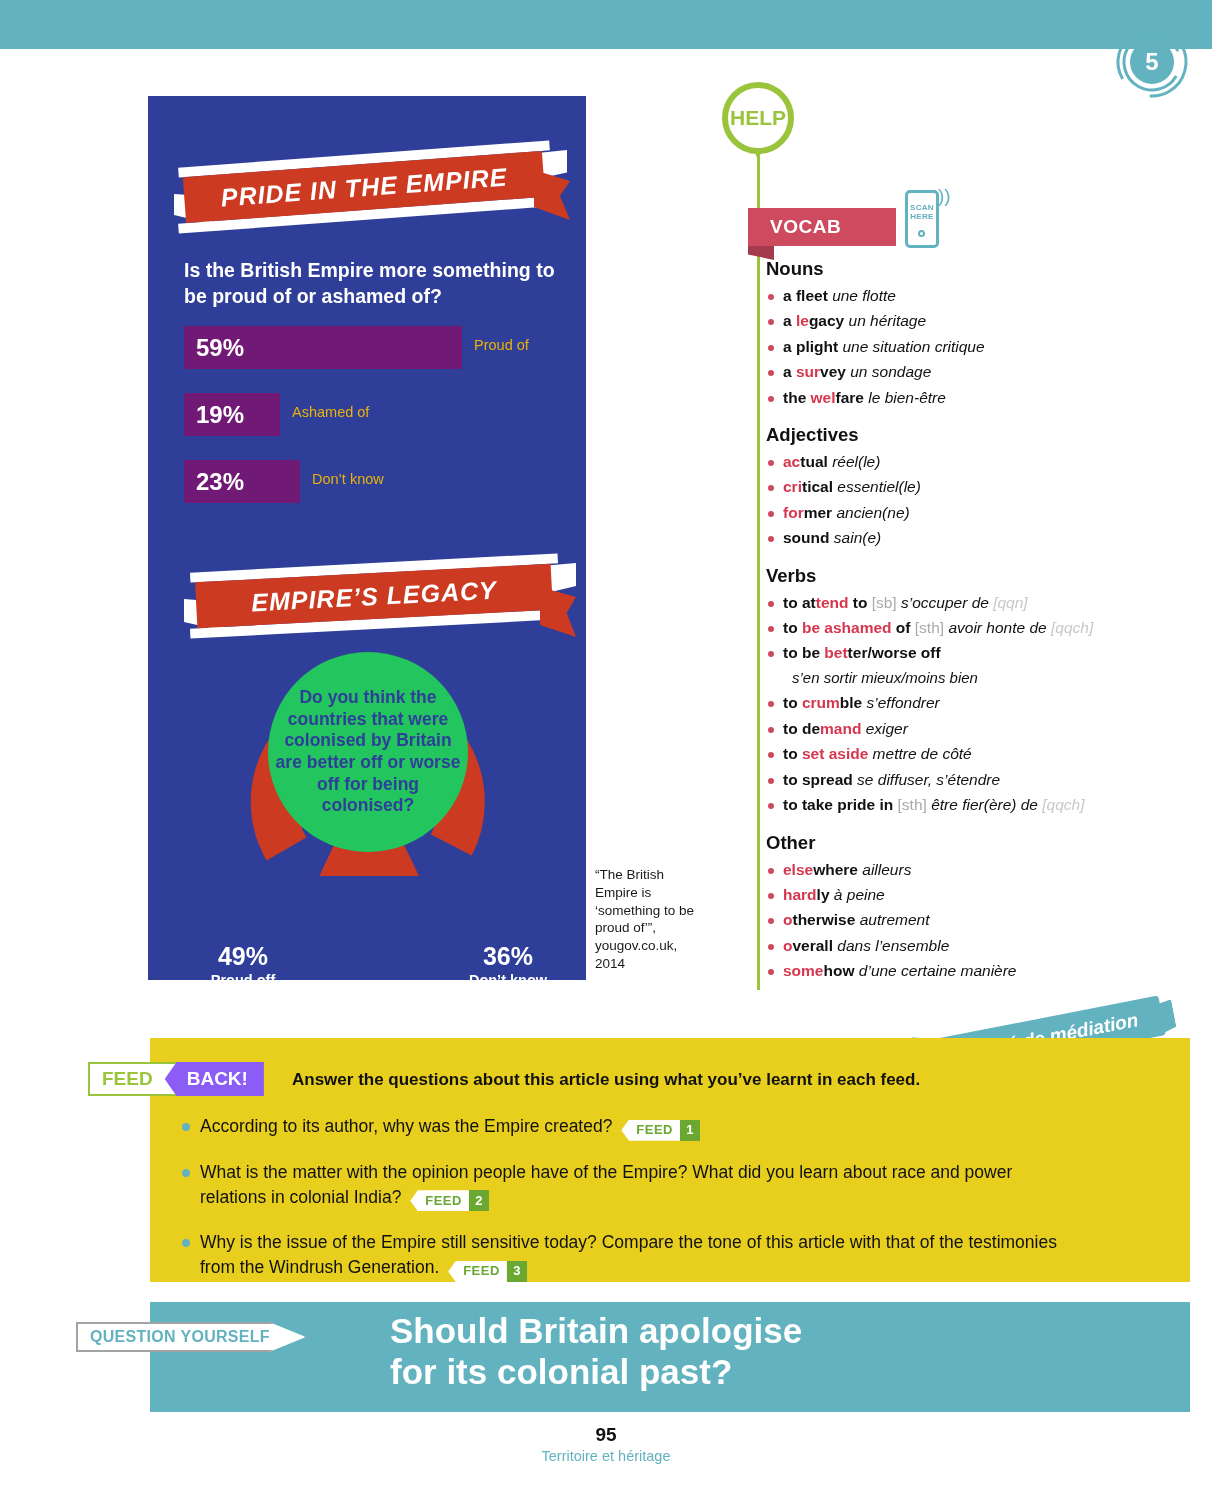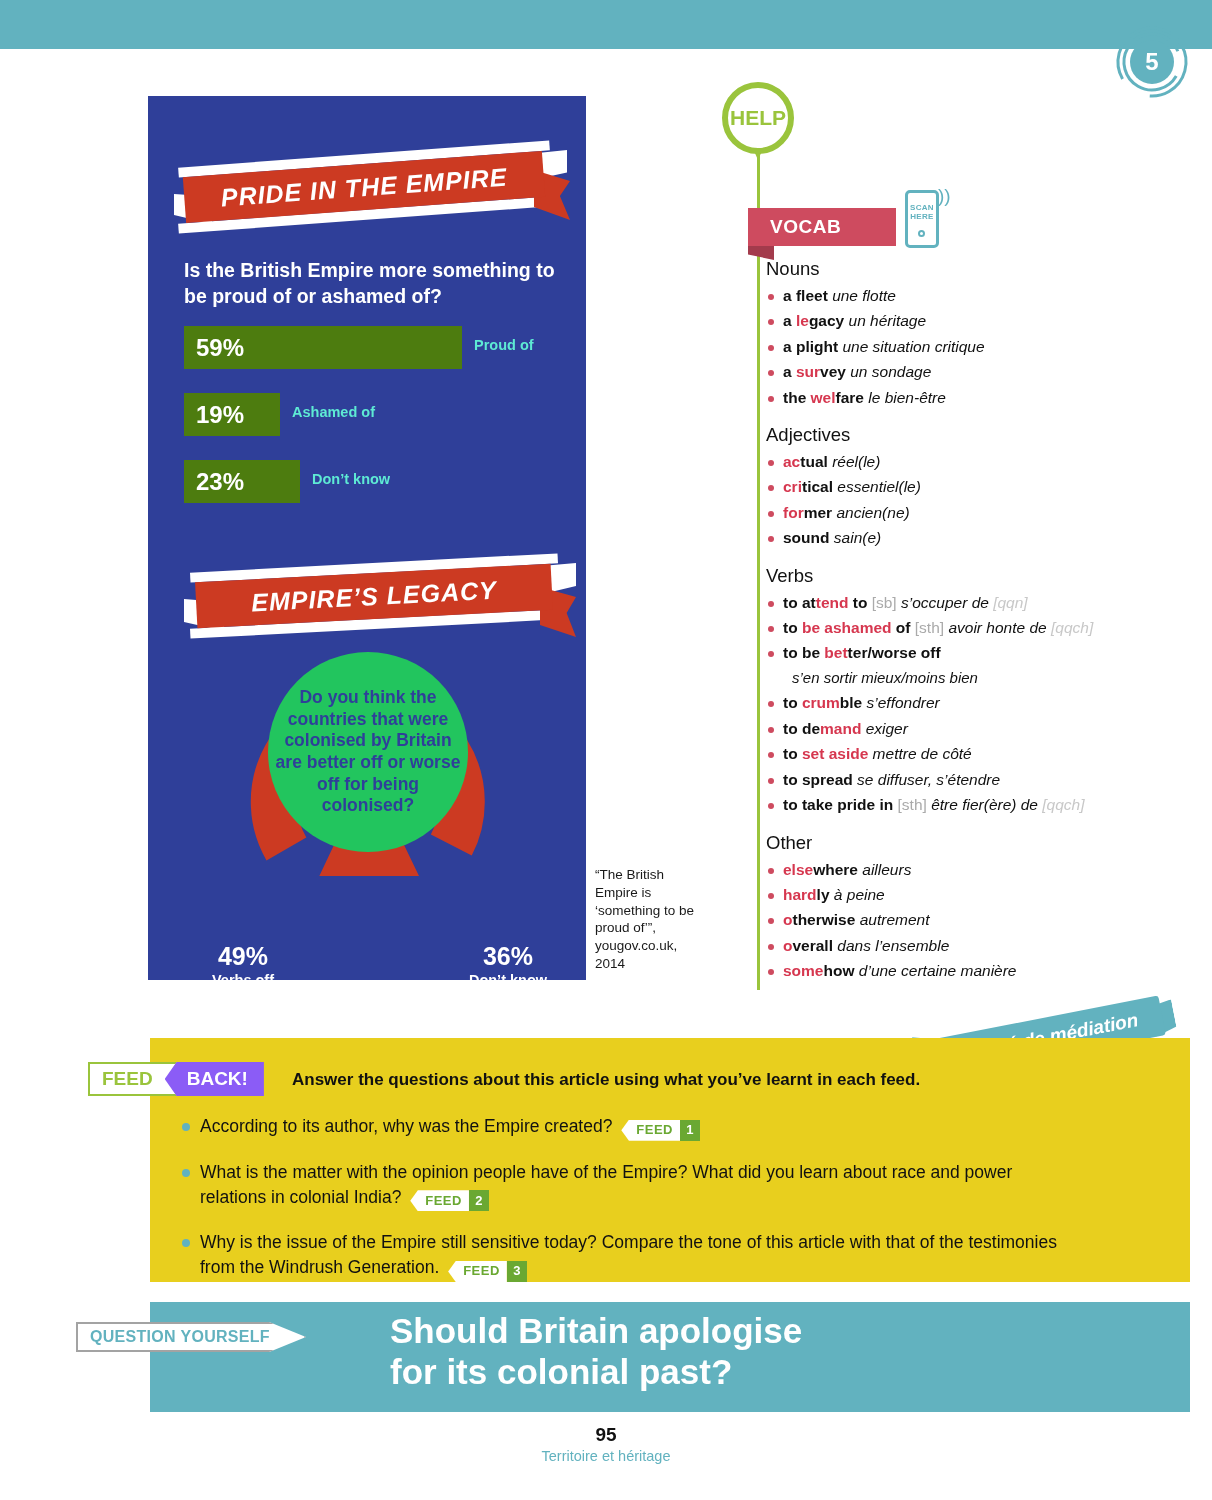--- a/index.html
+++ b/index.html
@@ -62,24 +62,24 @@
 
   
   .poll-q{
     position:absolute;left:36px;top:162px;width:380px;color:#ffffff;
     font-size:19.5px;font-weight:bold;line-height:1.32;
   }
 
   
   .bars{position:absolute;left:36px;top:230px;width:390px;}
   .bar-row{position:relative;height:43px;margin-bottom:24px;}
-  .bar{background:#4d7c0f;height:43px;display:flex;align-items:center;
+  .bar{background:#701a75;height:43px;display:flex;align-items:center;
        color:#ffffff;font-size:24px;font-weight:bold;padding-left:12px;
        position:absolute;left:0;top:0;}
-  .bar-label{position:absolute;top:11px;color:#5eead4;font-size:14.5px;font-weight:bold;}
+  .bar-label{position:absolute;top:11px;color:#eab308;font-size:14.5px;font-weight:normal;}
 
   
   .donut-wrap{position:absolute;left:60px;top:540px;width:320px;height:240px;}
   .donut-center{
     position:absolute;left:60px;top:16px;width:200px;height:200px;border-radius:50%;
     background:#22c55e;color:#2f3f99;font-size:17.5px;font-weight:bold;
     display:flex;align-items:center;justify-content:center;text-align:center;
     line-height:1.24;padding:6px;z-index:3;
   }
   .donut-legend{position:absolute;color:#ffffff;text-align:center;}
@@ -119,21 +119,21 @@
     position:absolute;left:0;top:0;width:34px;height:58px;border:3px solid #62b2bf;
     border-radius:5px;color:#62b2bf;font-size:8px;font-weight:bold;text-align:center;
     line-height:1.1;padding-top:11px;letter-spacing:.3px;
   }
   .scan-icon .hbtn{position:absolute;left:13px;bottom:3px;width:7px;height:7px;
     border:2px solid #62b2bf;border-radius:50%;}
   .scan-icon .waves{position:absolute;left:33px;top:-4px;color:#62b2bf;
     font-size:19px;line-height:1;}
 
   .vocab{position:absolute;left:766px;top:258px;width:380px;}
-  .vocab h3{font-size:18.5px;font-weight:normal;color:#111;margin:0 0 3px 0;}
+  .vocab h3{font-size:18.5px;font-weight:bold;color:#111;margin:0 0 3px 0;}
   .vocab .group{margin-bottom:14px;}
   .vocab li{list-style:none;position:relative;padding-left:17px;
     font-size:15.5px;line-height:1.64;color:#111;}
   .vocab li::before{content:"";position:absolute;left:2px;top:11px;
     width:6px;height:6px;border-radius:50%;background:#ce4b5f;}
   .vocab li.cont::before{display:none;}
   .vocab .en{font-weight:bold;}
   .vocab .hl{color:#d6374f;font-weight:bold;}
   .vocab .fr{font-style:italic;font-weight:normal;}
   .vocab .br{color:#aaaaaa;font-weight:normal;}
@@ -271,21 +271,21 @@
         <path d="M 78.4 212.9 A 94 94 0 1 1 243.3 209.0"></path>
 
         <path d="M 120.5 220.6 A 94 94 0 0 0 201.5 220.3"></path>
       </g>
     </svg>
     <div class="donut-center">Do you think the countries that were colonised by Britain are better off or worse off for being colonised?</div>
   </div>
 
   <div class="donut-legend" style="left:30px;top:828px;width:130px;">
     <div class="pct">49%</div>
-    <div class="lbl">Verbs off</div>
+    <div class="lbl">Proud off</div>
   </div>
   <div class="donut-legend" style="left:290px;top:828px;width:140px;">
     <div class="pct">36%</div>
     <div class="lbl">Don’t know</div>
   </div>
   <div class="donut-legend" style="left:155px;top:890px;width:130px;">
     <div class="pct">15%</div>
     <div class="lbl">Worse off</div>
   </div>
 </div>

